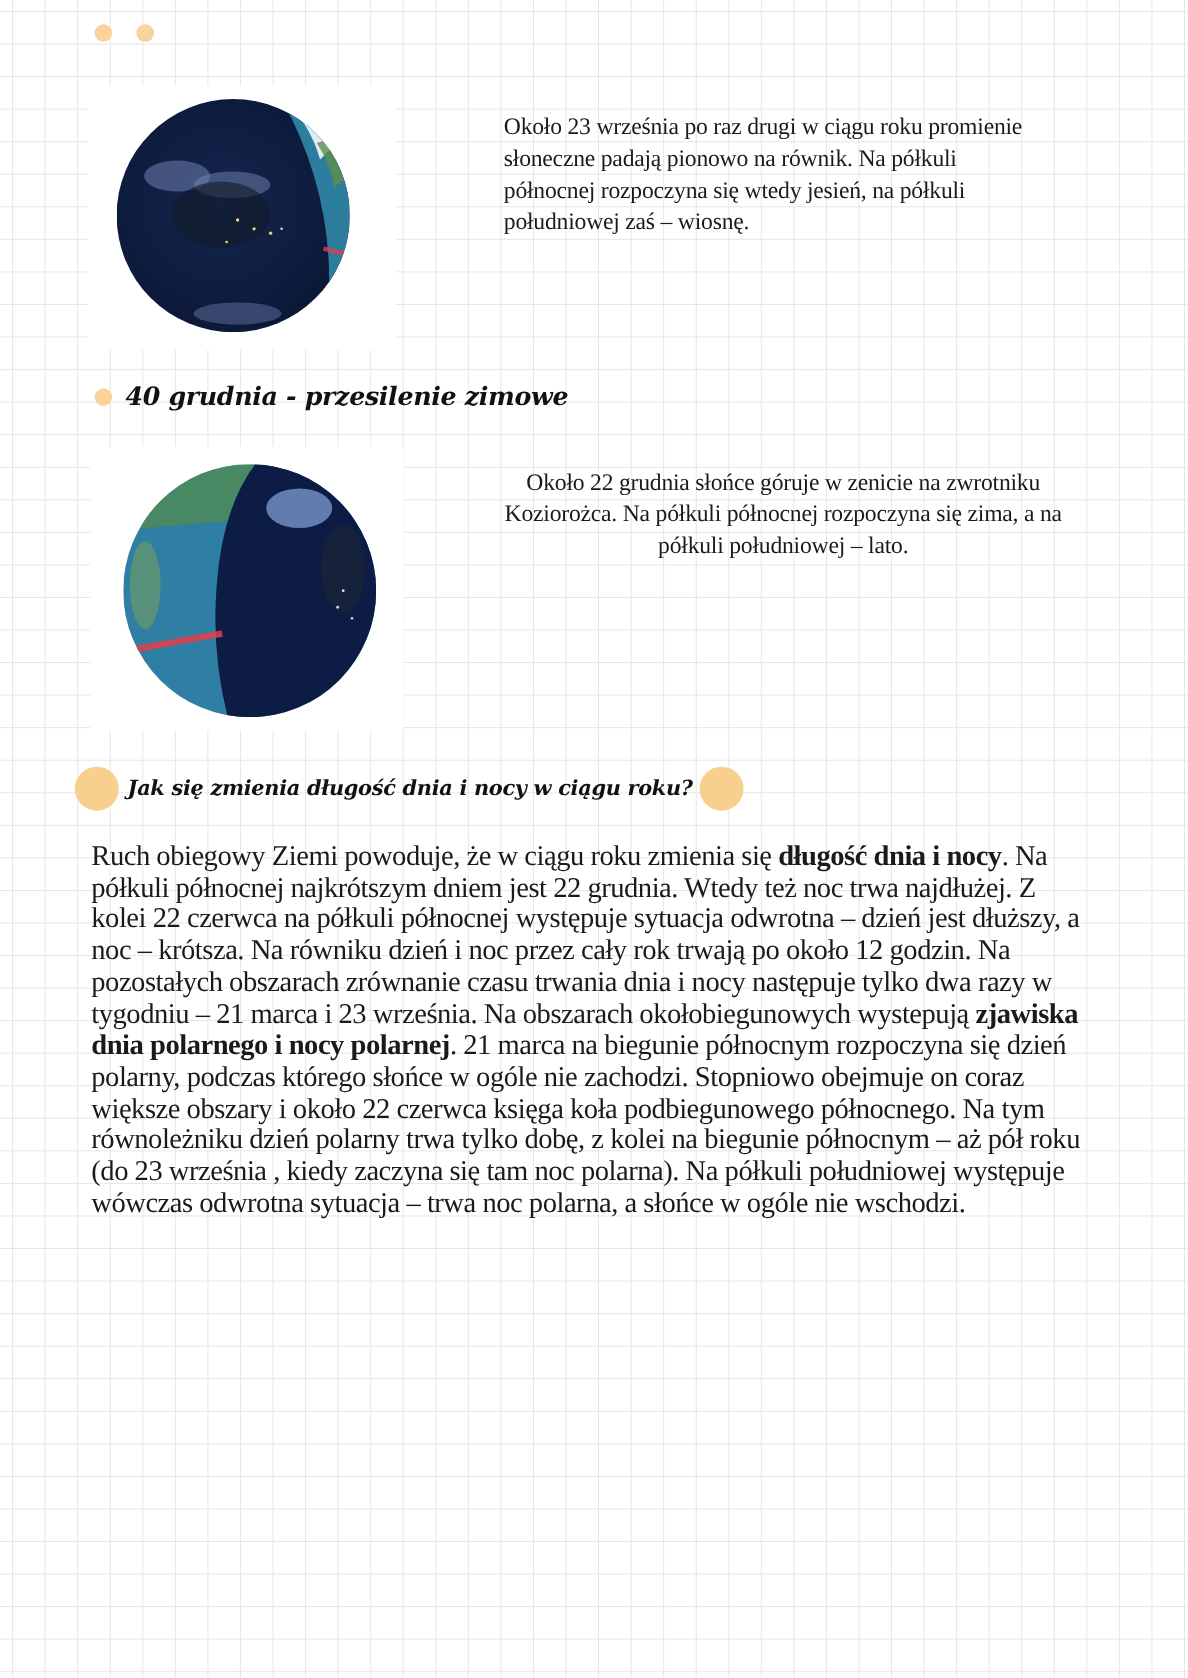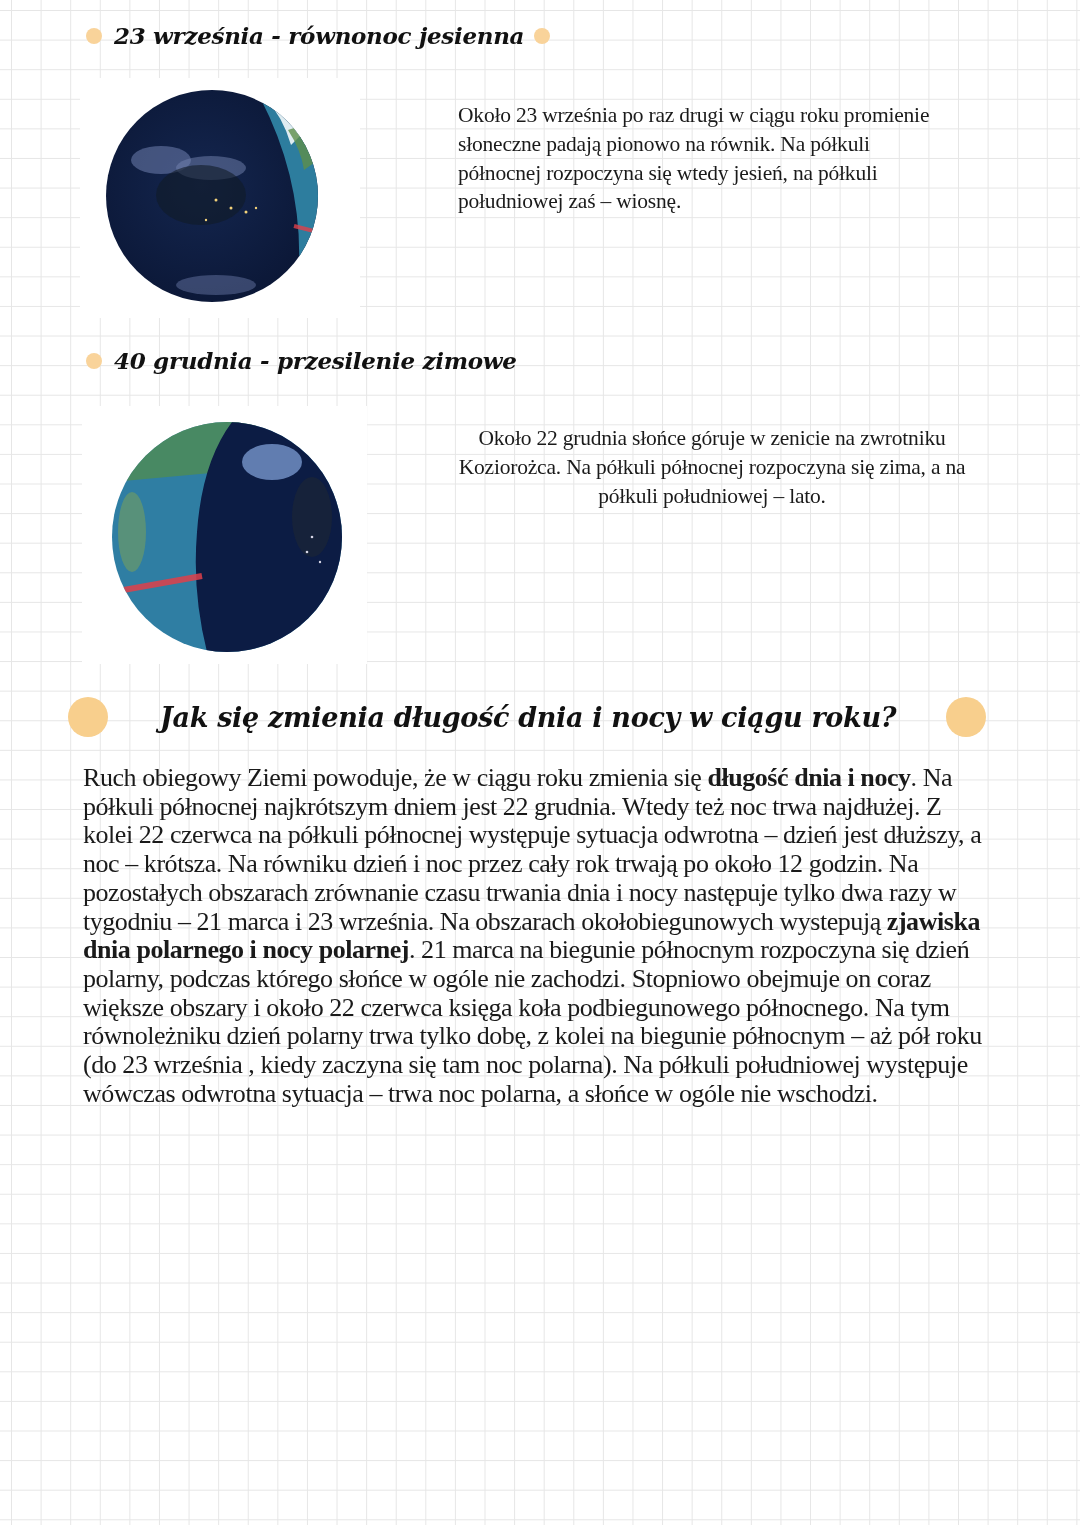--- a/index.html
+++ b/index.html
@@ -16,41 +16,40 @@
   }
   .heading {
     position: absolute; display: flex; align-items: center;
     font-family: "DejaVu Serif", serif; font-style: italic; font-weight: bold;
     color: #111;
   }
   .dot { border-radius: 50%; background: #f9d39a; flex: none; }
   .h-small { font-size: 23px; letter-spacing: -0.3px; }
   .h-small .dot { width: 16px; height: 16px; margin-right: 12px; }
   .h-small .dot.trail { margin-left: 10px; margin-right: 0; }
-  .h-big { font-size: 27px; letter-spacing: -0.3px; gap: 44px; }
+  .h-big { font-size: 19px; letter-spacing: -0.3px; }
   .h-big .dot { width: 40px; height: 40px; margin-right: 8px; background: #f8cf8d; }
   .h-big .dot.trail { margin-left: 6px; margin-right: 0; }
   .img-box { position: absolute; background: #ffffff; }
   .globe { position: absolute; border-radius: 50%; overflow: hidden; }
   .para {
     position: absolute; font-size: 21.5px; line-height: 28.8px; letter-spacing: -0.2px;
   }
   .para p { margin: 16px; }
   .body-text {
     position: absolute; left: 83px; top: 764px; width: 900px;
     font-size: 26px; line-height: 28.7px; letter-spacing: -0.45px;
   }
   .body-text b { font-weight: bold; }
 </style>
 </head>
 <body>
 
 <div class="heading h-small" style="left:86px; top:22px;">
   <span class="dot"></span>
-  <span>23 września - równonoc jesienna</span>
   <span class="dot trail"></span>
 </div>
 
 <div class="img-box" style="left:80px; top:78px; width:280px; height:240px;">
   <div class="globe" style="left:26px; top:12px; width:212px; height:212px;">
     <svg width="212" height="212" viewBox="0 0 212 212">
       <defs>
         <radialGradient id="g1night" cx="45%" cy="45%" r="60%">
           <stop offset="0%" stop-color="#14264f"></stop>
           <stop offset="100%" stop-color="#0b1736"></stop>

